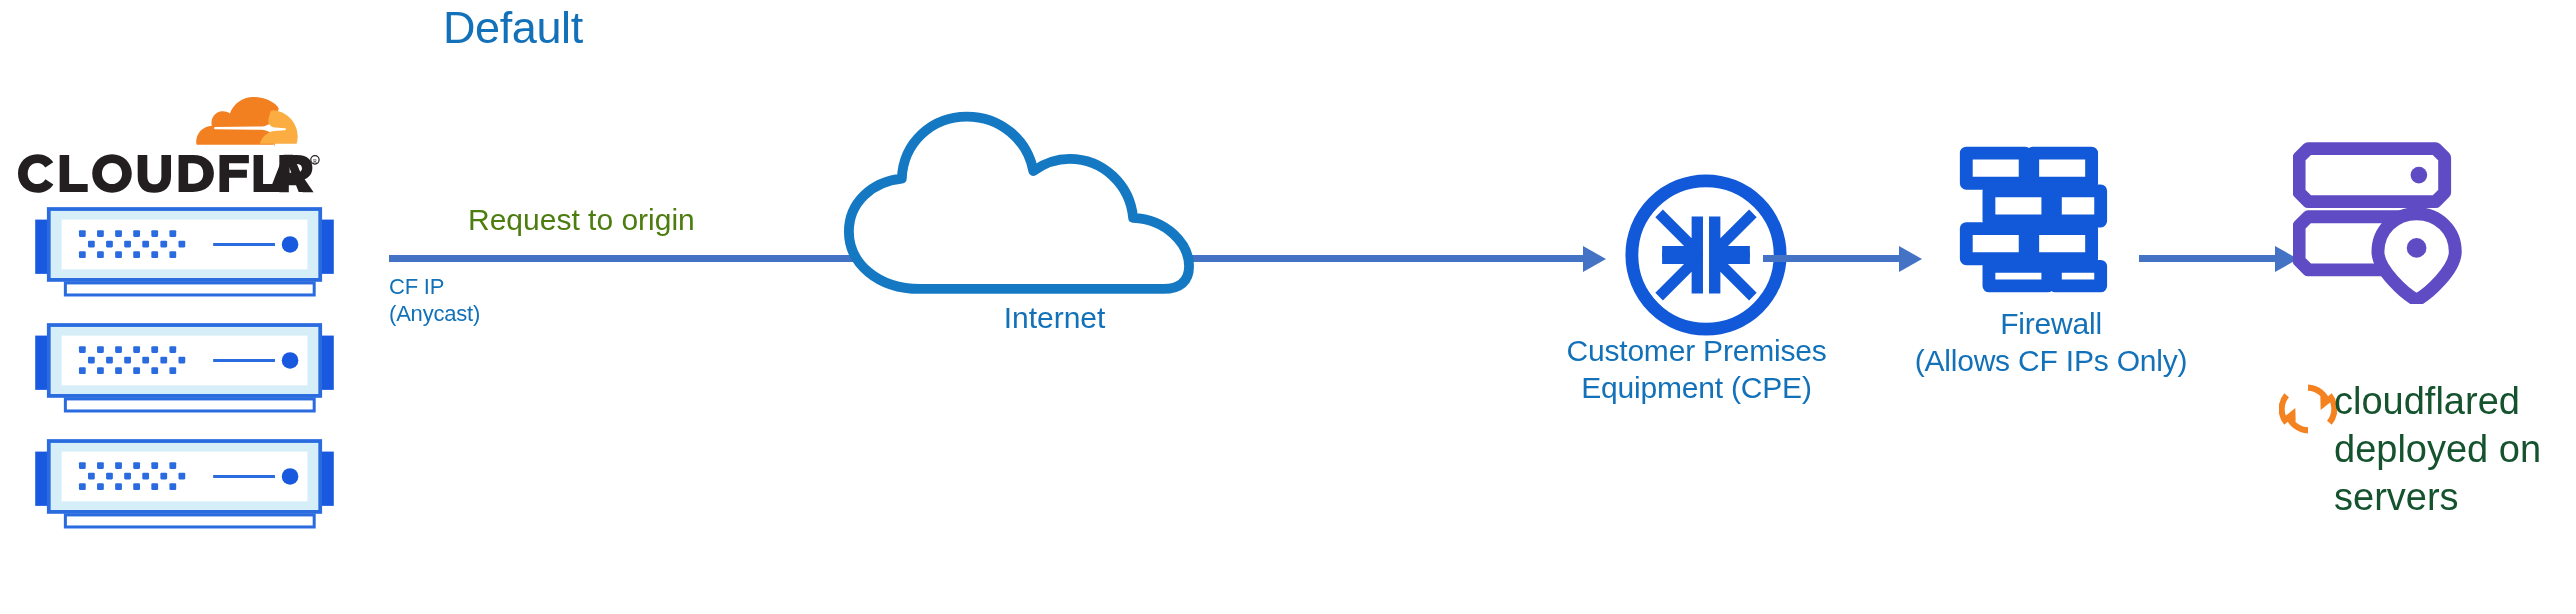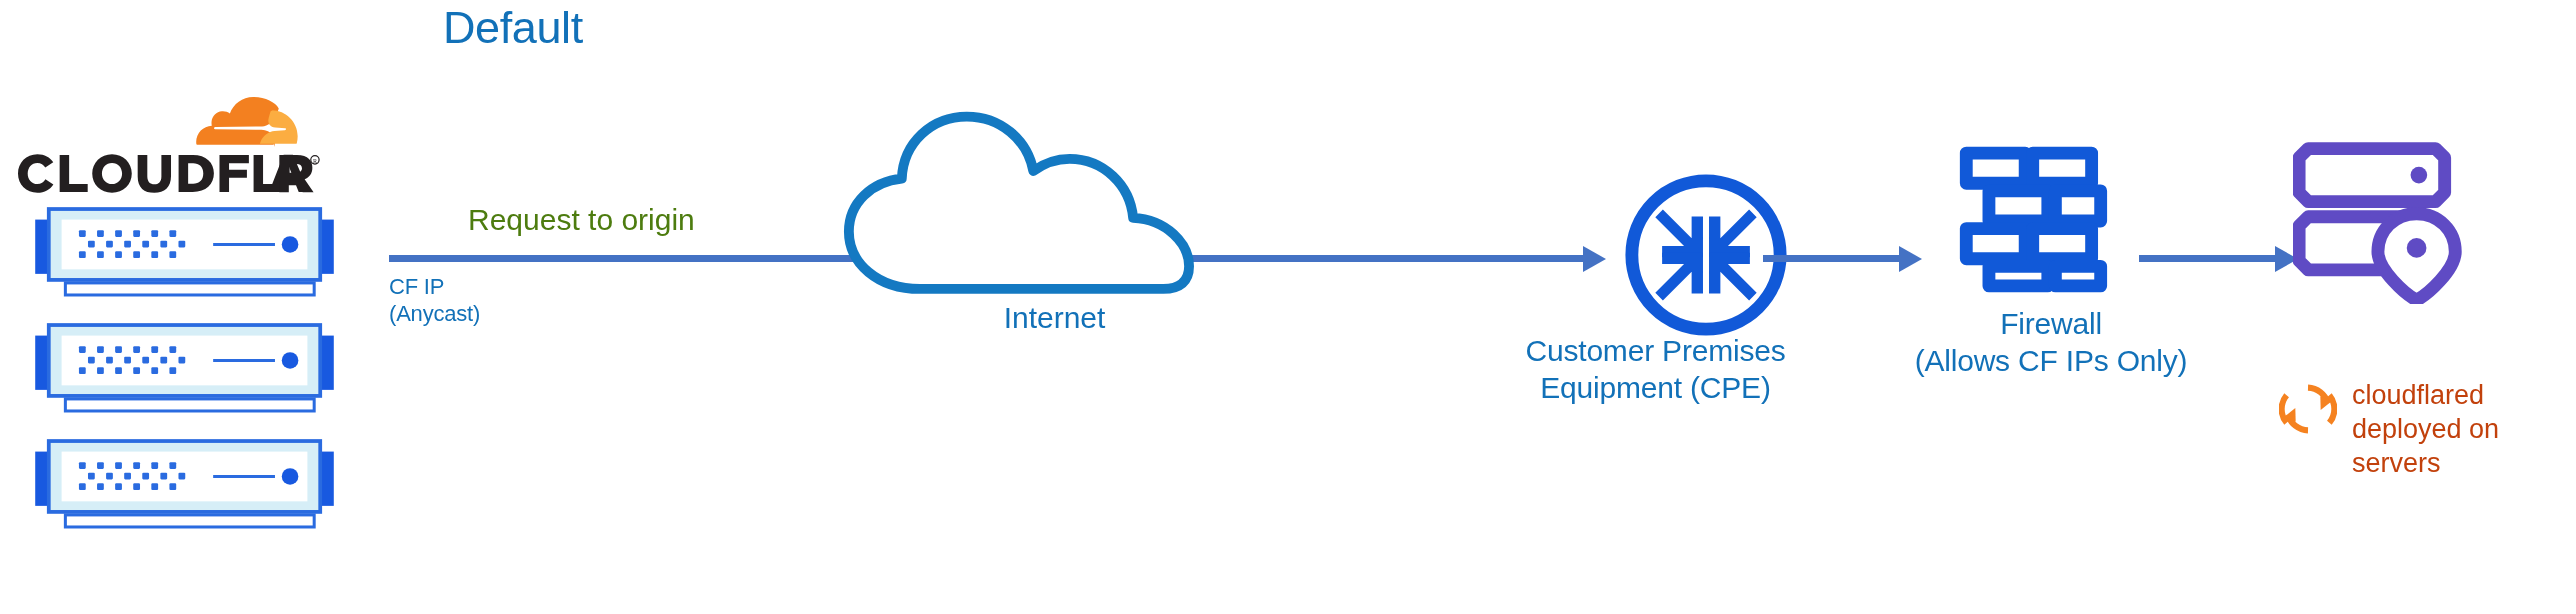--- a/index.html
+++ b/index.html
@@ -70,33 +70,33 @@
   #arrow-cpe-fw-head { left: 1899px; top: 246px; }
 
   #arrow-fw-origin-line { left: 2139px; top: 255px; width: 136px; }
   #arrow-fw-origin-head { left: 2275px; top: 246px; }
 
   
   #request-to-origin-label { left: 468px; top: 203px; font-size: 30px; color: #4d7c0f; }
   #cf-ip-label { left: 389px; top: 274px; font-size: 22px; }
 
   #cpe-icon { left: 1619px; top: 168px; }
-  #cpe-label { left: 1489px; top: 333px; width: 333px; text-align: center; }
+  #cpe-label { left: 1530px; top: 333px; width: 333px; text-align: center; }
 
   #firewall-icon { left: 1957px; top: 144px; }
   #firewall-label { left: 1877px; top: 306px; width: 348px; }
 
   #origin-icon { left: 2293px; top: 141px; }
   #origin-label { left: 2257px; top: 327px; width: 303px; }
 
   #cloudflared-block { left: 2279px; top: 378px; width: 297px; }
   #cloudflared-icon { position:absolute; left: 0; top: 1.5px; }
   #cloudflared-text {
-    position: absolute; left: 73px; top: 0; width: 221px;
-    font-size: 27px; line-height: 1.26; color: #c2410c; white-space: pre-line;
+    position: absolute; left: 55px; top: 0; width: 221px;
+    font-size: 38px; line-height: 1.26; color: #14532d; white-space: pre-line;
   }
 </style>
 </head>
 <body>
 
 <div id="stage">
 
   <div class="abs" id="diagram-title">Default</div>
 
   <div class="abs" id="cf-logo-block">

